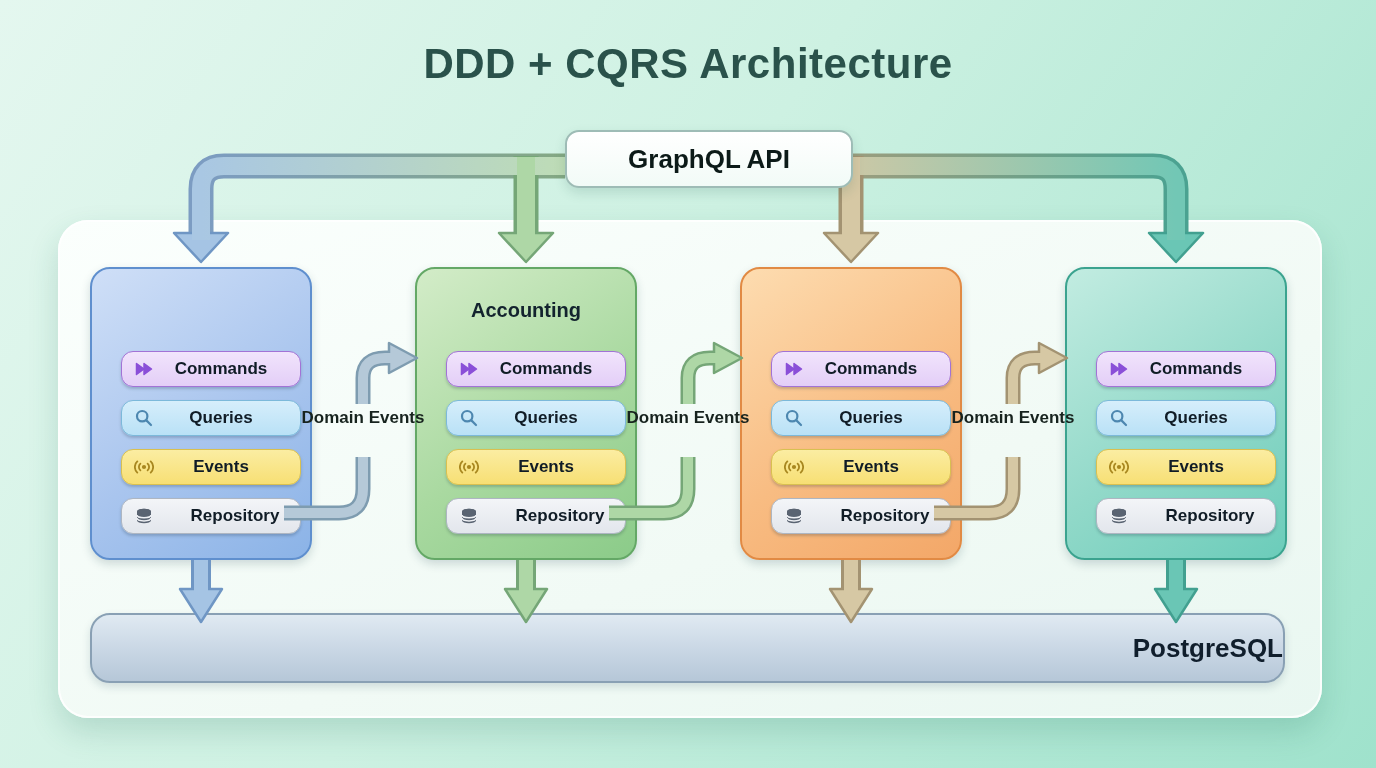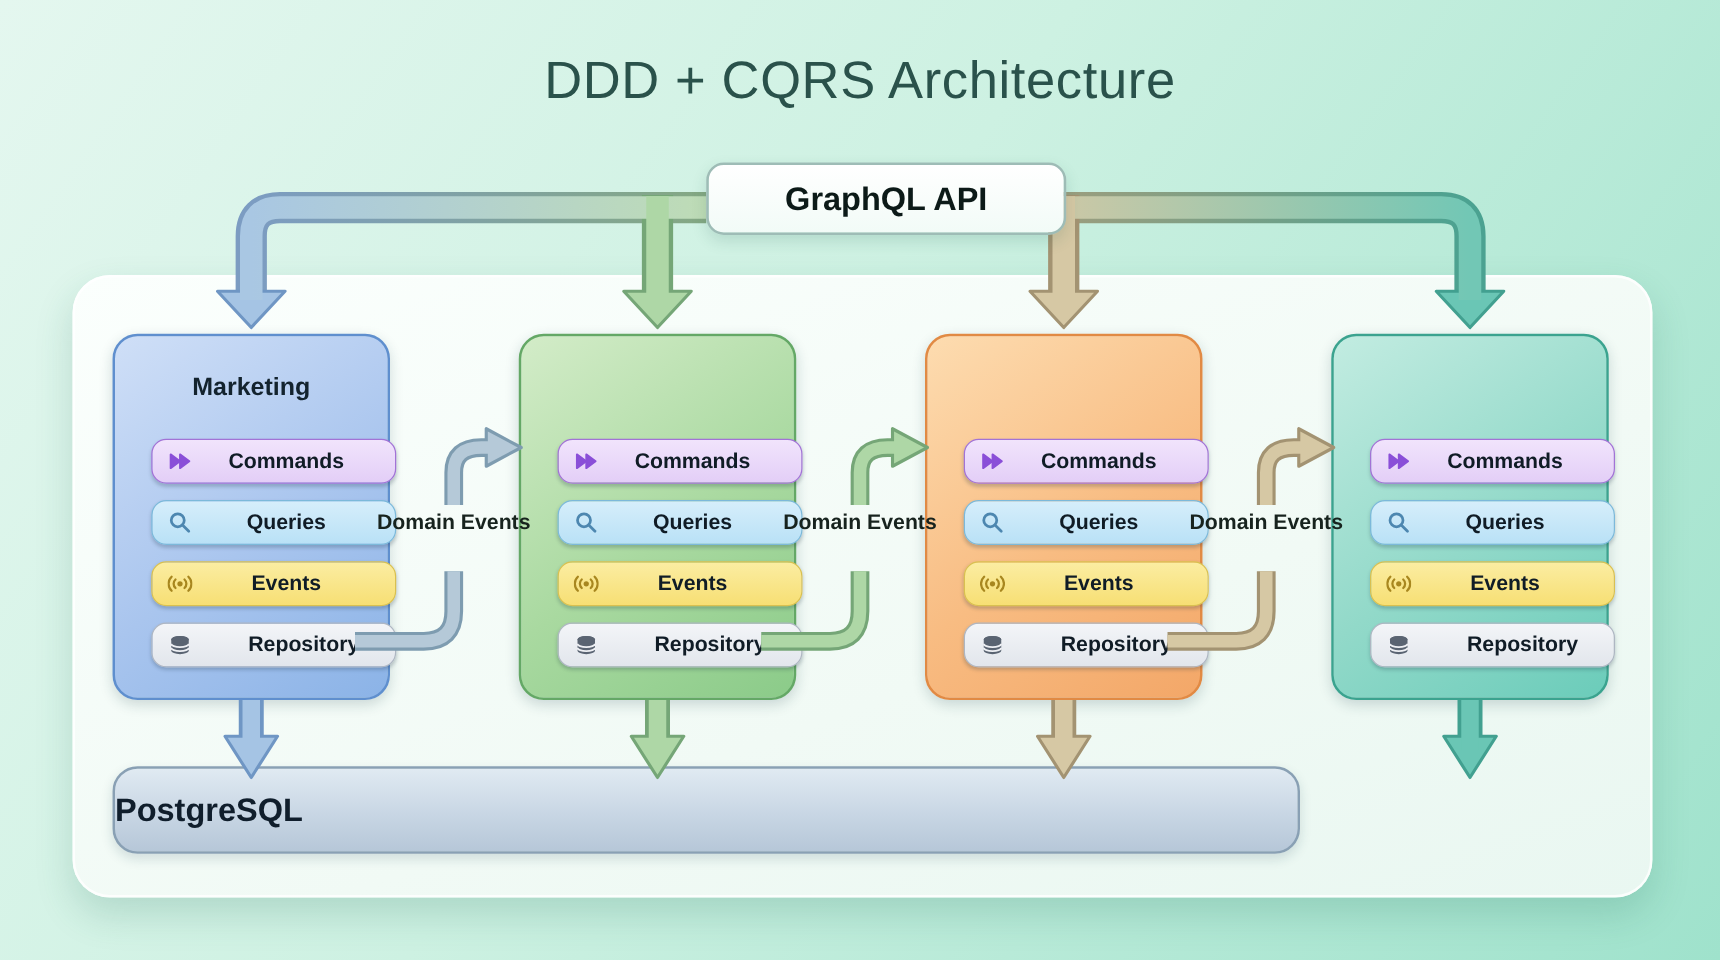--- a/index.html
+++ b/index.html
@@ -3,21 +3,21 @@
 <meta charset="utf-8">
 <style>
   html,body{margin:0;padding:0;}
   body{
     width:1376px;height:768px;position:relative;overflow:hidden;
     font-family:"Liberation Sans", sans-serif;
     background:linear-gradient(125deg,#e4f7ef 0%,#cdf1e2 45%,#9fe2cc 100%);
   }
   .page-title{
     position:absolute;top:40px;left:0;width:100%;text-align:center;
-    font-size:42px;font-weight:400;color:#2a524b;letter-spacing:.5px;
+    font-size:42px;font-weight:700;color:#2a524b;letter-spacing:.5px;
   }
   
   .api-node{
     position:absolute;left:565px;top:130px;width:288px;height:58px;z-index:4;
     background:linear-gradient(180deg,#ffffff 0%,#f2fbf7 100%);
     border:2px solid #9ebcb6;border-radius:14px;box-sizing:border-box;
     display:flex;align-items:center;justify-content:center;
     font-size:26px;font-weight:600;color:#0c1a18;
     box-shadow:0 5px 12px rgba(30,90,75,.15);
   }
@@ -39,38 +39,38 @@
   .box-contact{left:740px;background:linear-gradient(145deg,#fddcb0 0%,#f8bc82 55%,#f3a768 100%);border-color:#e18a44;}
   .box-property{left:1065px;background:linear-gradient(145deg,#c2ece1 0%,#92d9c9 55%,#6bccba 100%);border-color:#3ba38f;}
   .domain-title{
     position:absolute;top:10px;left:0;right:0;height:62px;
     display:flex;align-items:center;justify-content:center;
     padding:0 28px;text-align:center;
     font-size:20px;line-height:27px;font-weight:600;color:#13232e;
   }
   
   .pill{
-    position:absolute;left:29px;width:196px;height:36px;box-sizing:border-box;
+    position:absolute;left:29px;width:180px;height:36px;box-sizing:border-box;
     border-radius:12px;border:1.5px solid;
     display:flex;align-items:center;padding:17px 12px;
     box-shadow:0 2px 3px rgba(20,40,60,.22);
   }
   .pill-1{top:82px;}  .pill-2{top:131px;}  .pill-3{top:180px;}  .pill-4{top:229px;gap:28px;}
   .pill-commands{background:linear-gradient(180deg,#f1e4fc 0%,#e3cef7 100%);border-color:#a273d6;}
   .pill-queries{background:linear-gradient(180deg,#d6eefb 0%,#b9e1f6 100%);border-color:#7cb9da;}
   .pill-events{background:linear-gradient(180deg,#fbeda2 0%,#f7df74 100%);border-color:#d9c050;}
   .pill-repository{background:linear-gradient(180deg,#f3f5f8 0%,#e2e6ec 100%);border-color:#aeb6c2;}
   .pill-icon{width:20px;height:20px;flex:0 0 20px;display:flex;align-items:center;justify-content:center;}
   .pill-label{flex:1;text-align:center;font-size:17px;font-weight:600;color:#101c26;}
   
   .pg-node{
-    position:absolute;left:90px;top:613px;width:950px;height:70px;z-index:2;
+    position:absolute;left:90px;top:613px;width:1195px;height:70px;z-index:2;
     background:linear-gradient(180deg,#e0eaf2 0%,#c8d6e4 55%,#b6c7d8 100%);
     border:2px solid #89a0b4;border-radius:20px;box-sizing:border-box;
-    display:flex;align-items:center;justify-content:flex-start;
+    display:flex;align-items:center;justify-content:flex-end;
     font-size:26px;font-weight:600;color:#101e2c;
     box-shadow:0 4px 9px rgba(20,60,80,.15);
   }
   
   .flow-label{
     position:absolute;top:406px;width:140px;z-index:4;text-align:center;
     font-size:17px;line-height:23px;font-weight:700;color:#17231e;
   }
   .flow-label-1{left:293px;}  .flow-label-2{left:618px;}  .flow-label-3{left:943px;}
   .arrows{position:absolute;left:0;top:0;z-index:3;pointer-events:none;}
@@ -155,21 +155,20 @@
     <path d="M284,513 H339 Q363,513 363,489 V457" stroke="#b5c9d8" stroke-width="10"></path>
     <path d="M363,404 V378 Q363,358 385,358 H396" stroke="#b5c9d8" stroke-width="10"></path>
     <path d="M609,513 H664 Q688,513 688,489 V457" stroke="#aed7a6" stroke-width="10"></path>
     <path d="M688,404 V378 Q688,358 710,358 H721" stroke="#aed7a6" stroke-width="10"></path>
     <path d="M934,513 H989 Q1013,513 1013,489 V457" stroke="#d6c8a4" stroke-width="10"></path>
     <path d="M1013,404 V378 Q1013,358 1035,358 H1046" stroke="#d6c8a4" stroke-width="10"></path>
   </g>
 </svg>
 
 <div class="domain-box box-marketing">
-  <div class="domain-title">Marketing</div>
   <div class="pill pill-1 pill-commands">
     <span class="pill-icon">
         <svg width="20" height="20" viewBox="0 0 20 20">
           <g fill="#8a4fd8" stroke="#8a4fd8" stroke-width="1.5" stroke-linejoin="round">
             <polygon points="2.5,4.5 10,10 2.5,15.5"></polygon>
             <polygon points="10,4.5 17.5,10 10,15.5"></polygon>
           </g>
         </svg>
       </span>
     <span class="pill-label">Commands</span>
@@ -206,20 +205,21 @@
             <path d="M3,8.9 A7,2.8 0 0 0 17,8.9"></path>
             <path d="M3,12.1 A7,2.8 0 0 0 17,12.1"></path>
           </g>
         </svg>
       </span>
     <span class="pill-label">Repository</span>
   </div>
 </div>
 
 <div class="domain-box box-accounting">
+  <div class="domain-title">Accounting</div>
   <div class="pill pill-1 pill-commands">
     <span class="pill-icon">
         <svg width="20" height="20" viewBox="0 0 20 20">
           <g fill="#8a4fd8" stroke="#8a4fd8" stroke-width="1.5" stroke-linejoin="round">
             <polygon points="2.5,4.5 10,10 2.5,15.5"></polygon>
             <polygon points="10,4.5 17.5,10 10,15.5"></polygon>
           </g>
         </svg>
       </span>
     <span class="pill-label">Commands</span>

